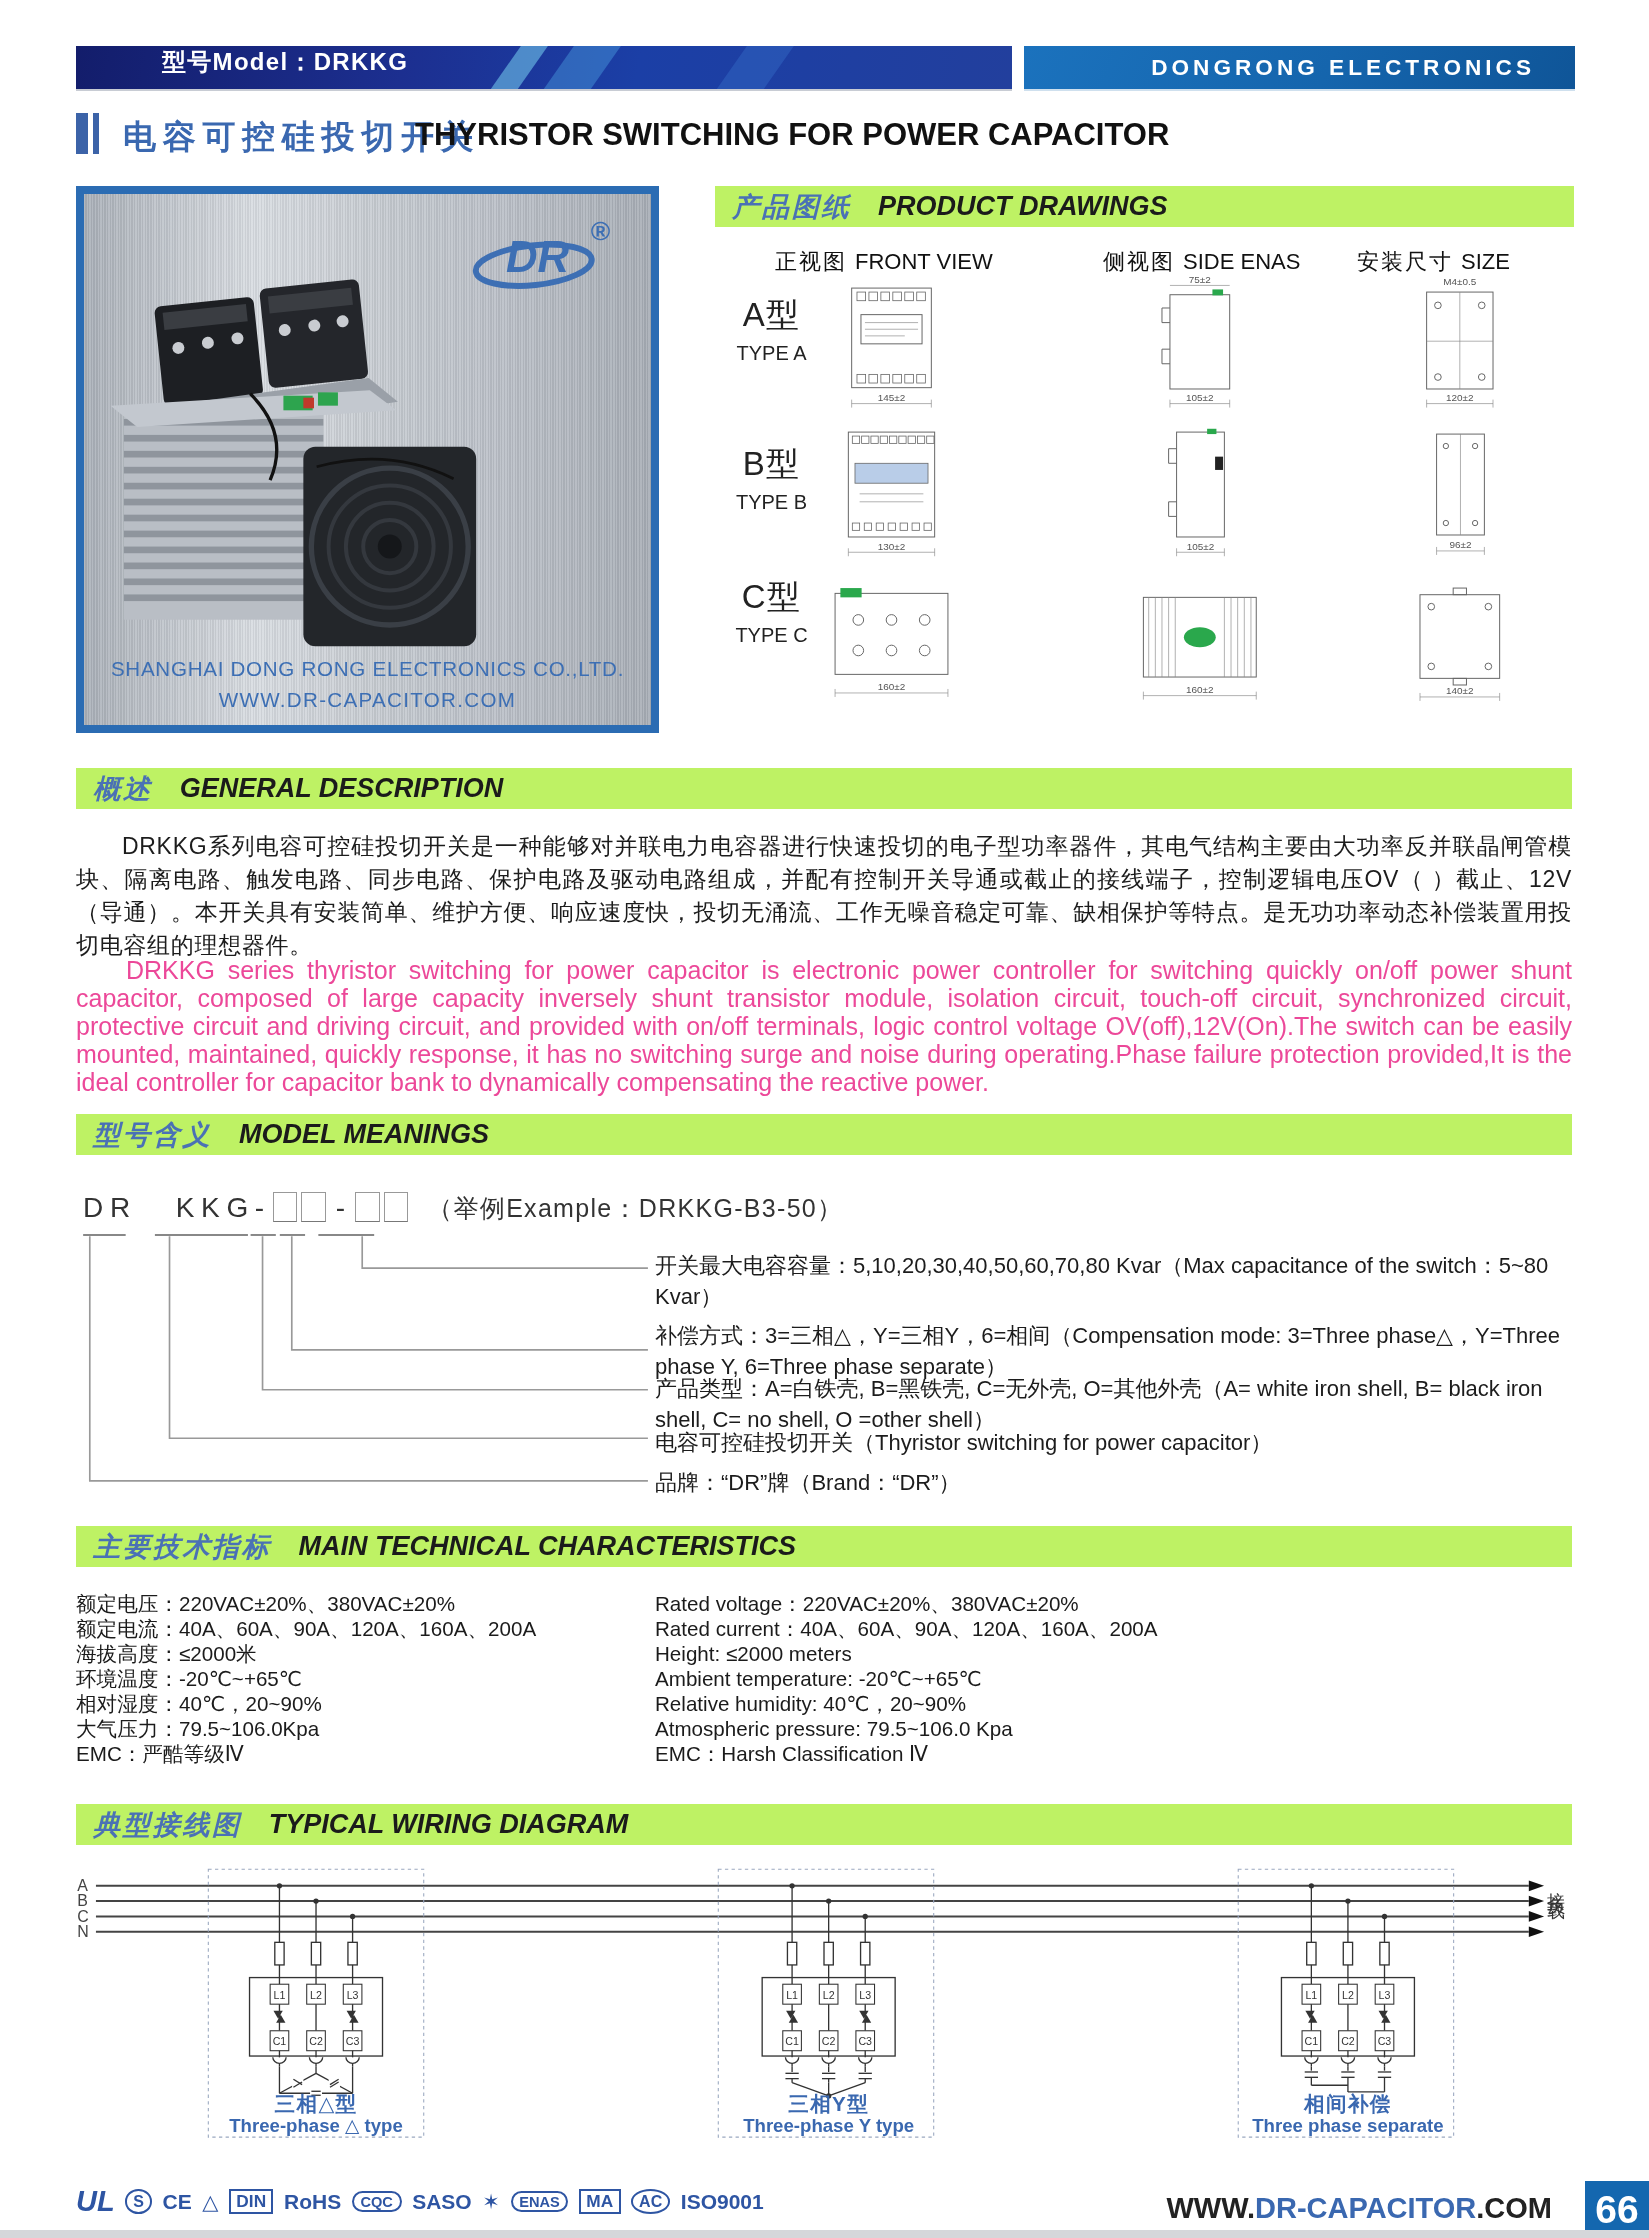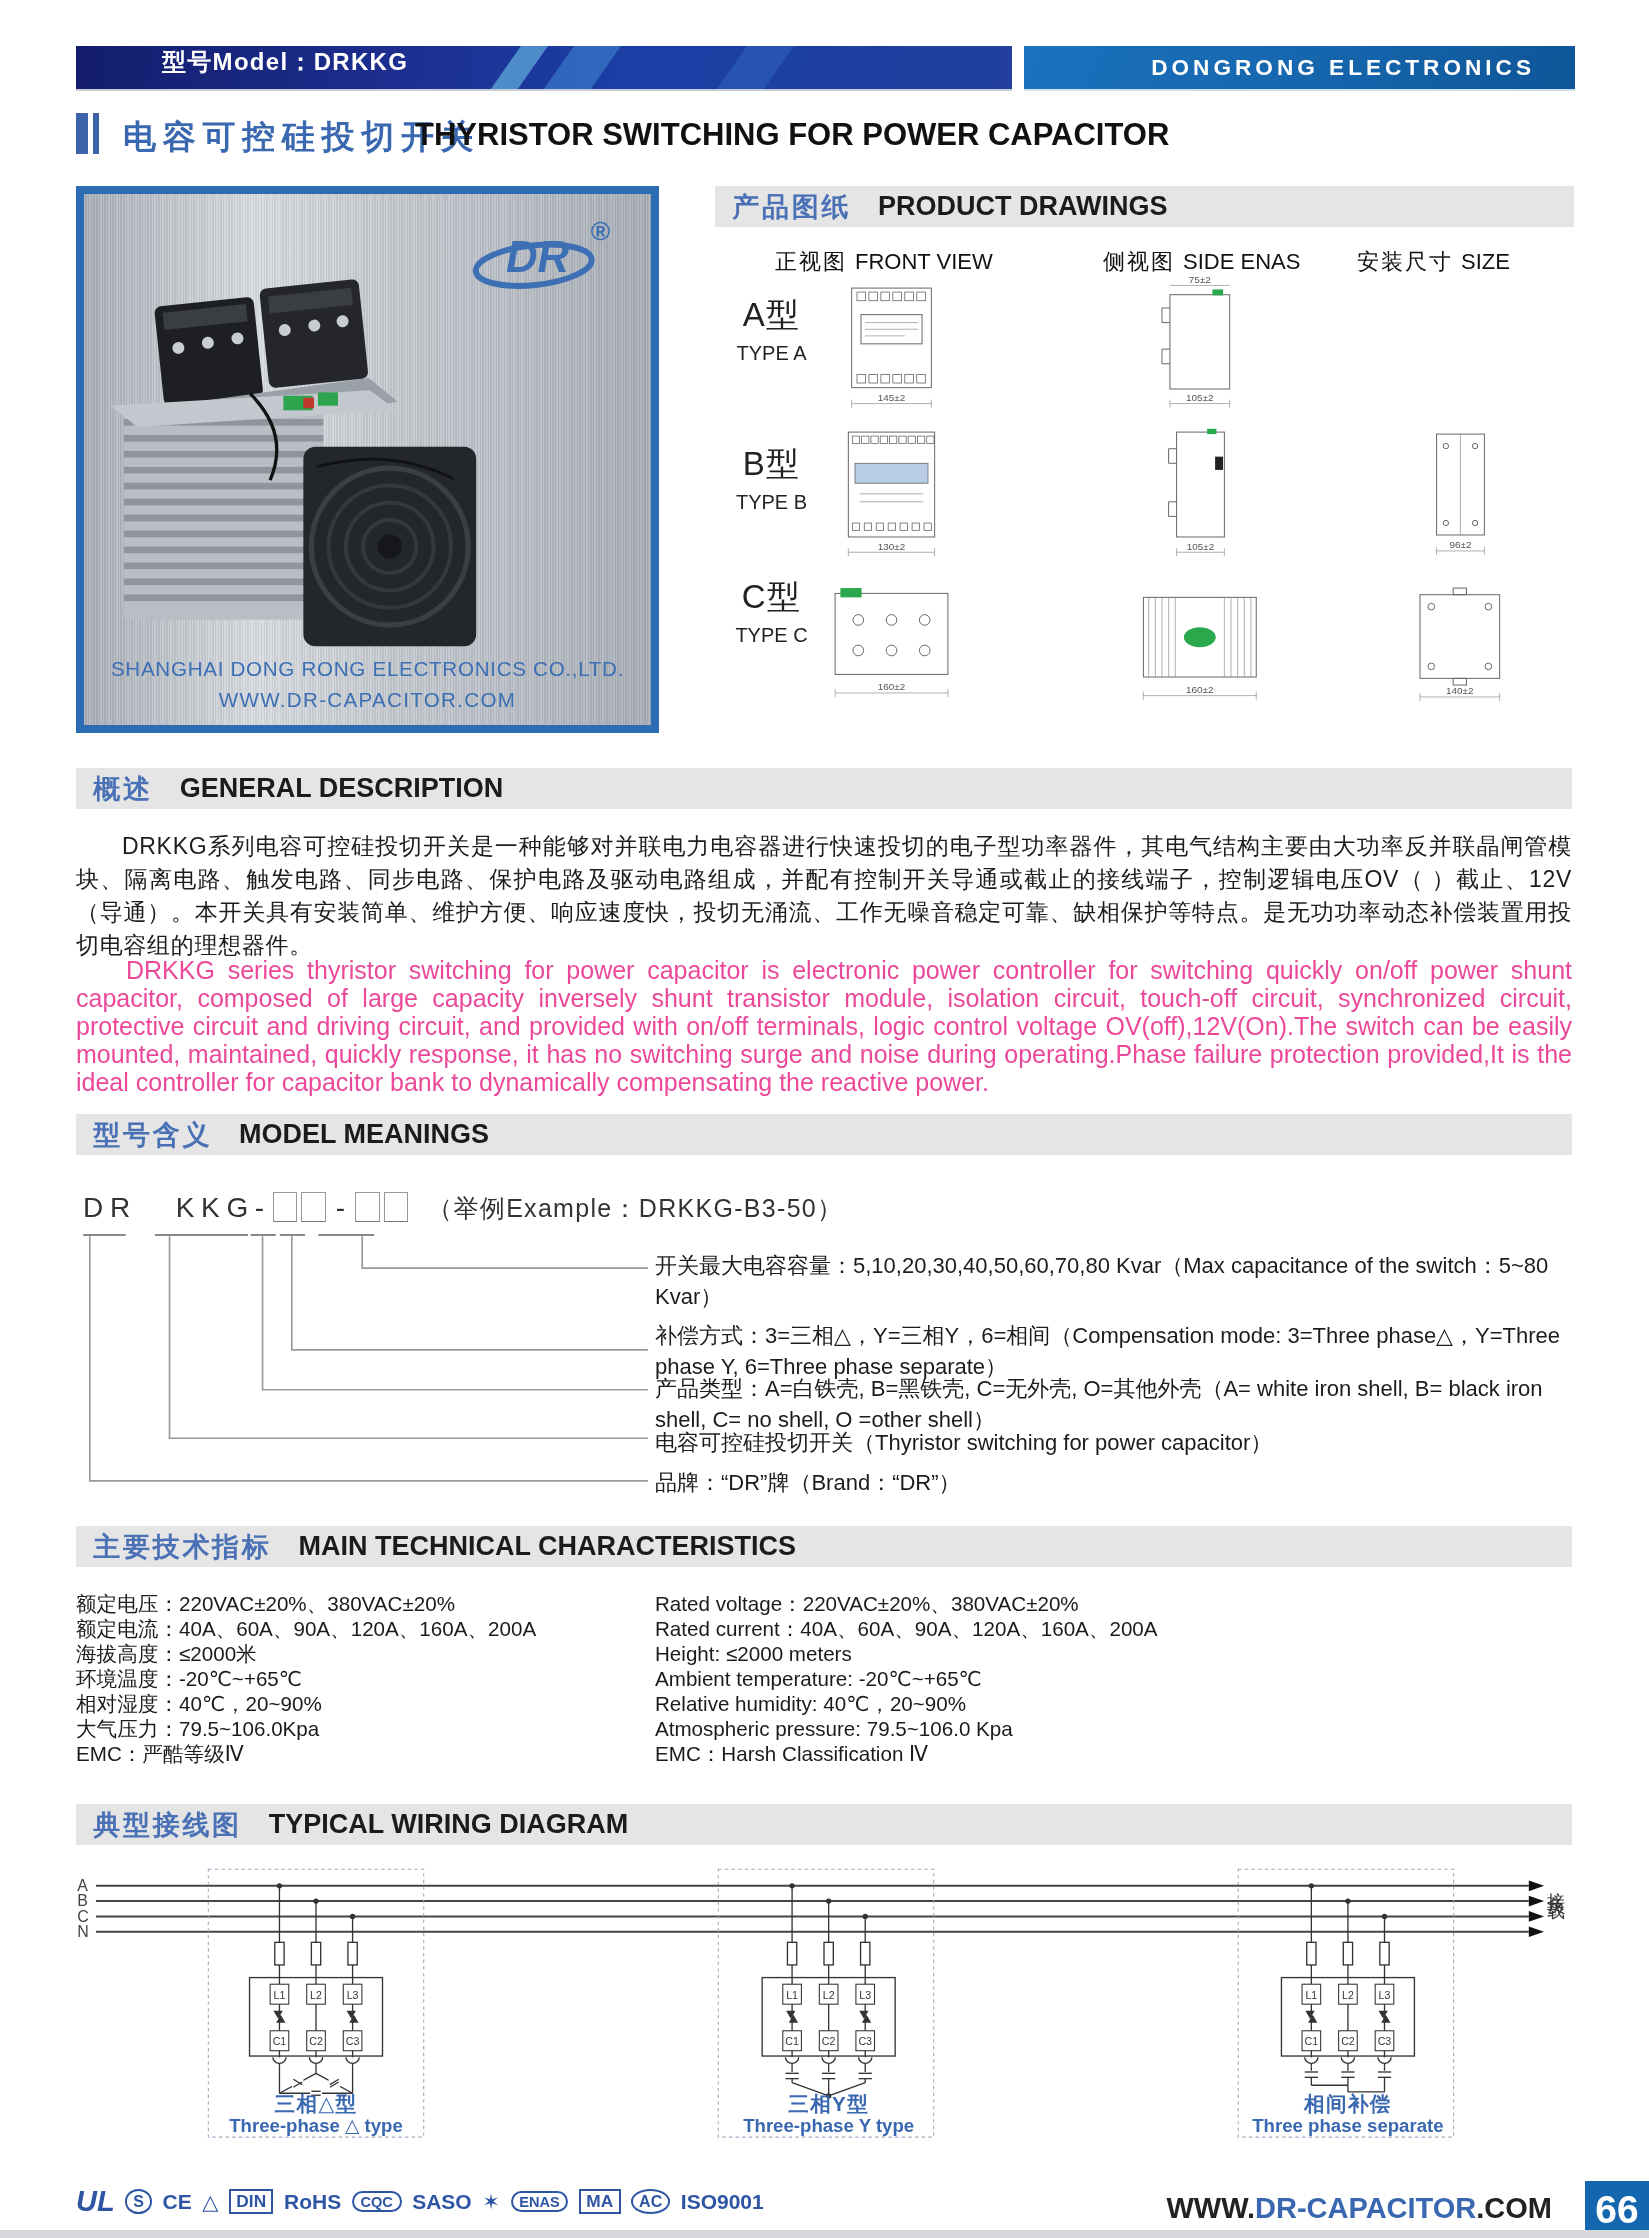--- a/index.html
+++ b/index.html
@@ -24,21 +24,21 @@
 
   
   .title-row{position:absolute;left:76px;top:112px;height:47px;}
   .tbar{position:absolute;top:1.3px;background:#3c63a8;}
   .tbar.b1{left:0;width:12px;height:41px;}
   .tbar.b2{left:17.3px;width:6px;height:41px;}
   .title-zh{position:absolute;left:47px;top:2.7px;font-size:33px;font-weight:bold;color:#3a68b0;letter-spacing:6.7px;white-space:nowrap;}
   .title-en{position:absolute;left:339px;top:5.3px;font-size:31px;font-weight:bold;color:#111;white-space:nowrap;}
 
   
-  .sec-bar{position:absolute;height:41px;background:#e5e5e5;display:flex;align-items:center;}
+  .sec-bar{position:absolute;height:41px;background:#bef264;display:flex;align-items:center;font-style:italic;}
   .sec-bar .zh{font-size:27px;font-weight:bold;color:#4a71b5;margin-left:17.3px;letter-spacing:2.7px;white-space:nowrap;}
   .sec-bar .en{font-size:27px;font-weight:bold;color:#1b1b1b;margin-left:27px;letter-spacing:0px;white-space:nowrap;}
 
   
   .photo{position:absolute;left:76px;top:186px;width:567px;height:531px;
     border:8px solid #2b6cb3;
     background:
       repeating-linear-gradient(90deg,rgba(255,255,255,.10) 0 1.3px,rgba(0,0,0,.05) 1.3px 2.7px),
       linear-gradient(90deg,#aab0b8 0%,#d8dce1 30%,#c4c9cf 55%,#b9bec6 75%,#a7adb5 100%);}
   .photo-company{position:absolute;left:0;right:0;bottom:13px;text-align:center;color:#3d6fb4;font-weight:normal;}
@@ -249,20 +249,38 @@
       <line class="dimline" x1="140" y1="14" x2="230" y2="14"></line>
       <text class="dim" x="185" y="10">75±2</text>
       <rect class="tl" x="140" y="28" width="90" height="142"></rect>
       <rect x="204" y="20" width="16" height="9" fill="#2aa84c"></rect>
       <polyline class="tl" points="140,48 128,48 128,70 140,70"></polyline>
       <polyline class="tl" points="140,110 128,110 128,132 140,132"></polyline>
       <line class="dimline" x1="140" y1="192" x2="230" y2="192"></line>
       <line class="dimline" x1="140" y1="186" x2="140" y2="198"></line>
         <line class="dimline" x1="230" y1="186" x2="230" y2="198"></line>
       <text class="dim" x="185" y="188">105±2</text>
+    </svg>
+  </div>
+  <div class="draw-cell" style="left:1337px;top:276px;">
+    <svg viewBox="0 0 360 215">
+      <text class="dim" x="185" y="14">M4±0.5</text>
+      <rect class="tl" x="135" y="24" width="100" height="146"></rect>
+      <g class="tl">
+          <circle cx="152" cy="44" r="5"></circle>
+          <circle cx="218" cy="44" r="5"></circle>
+          <circle cx="152" cy="152" r="5"></circle>
+          <circle cx="218" cy="152" r="5"></circle>
+        </g>
+      <line class="dimline" x1="135" y1="98" x2="235" y2="98"></line>
+      <line class="dimline" x1="185" y1="24" x2="185" y2="170"></line>
+      <line class="dimline" x1="135" y1="192" x2="235" y2="192"></line>
+      <line class="dimline" x1="135" y1="186" x2="135" y2="198"></line>
+        <line class="dimline" x1="235" y1="186" x2="235" y2="198"></line>
+      <text class="dim" x="185" y="188">120±2</text>
     </svg>
   </div>
 
   <div class="draw-cell" style="left:772px;top:422px;">
     <svg viewBox="0 0 360 215">
       <rect class="tl" x="115" y="15" width="130" height="158"></rect>
       <g class="tlf">
           <rect x="121" y="21" width="11" height="11"></rect>
           <rect x="135" y="21" width="11" height="11"></rect>
           <rect x="149" y="21" width="11" height="11"></rect>

